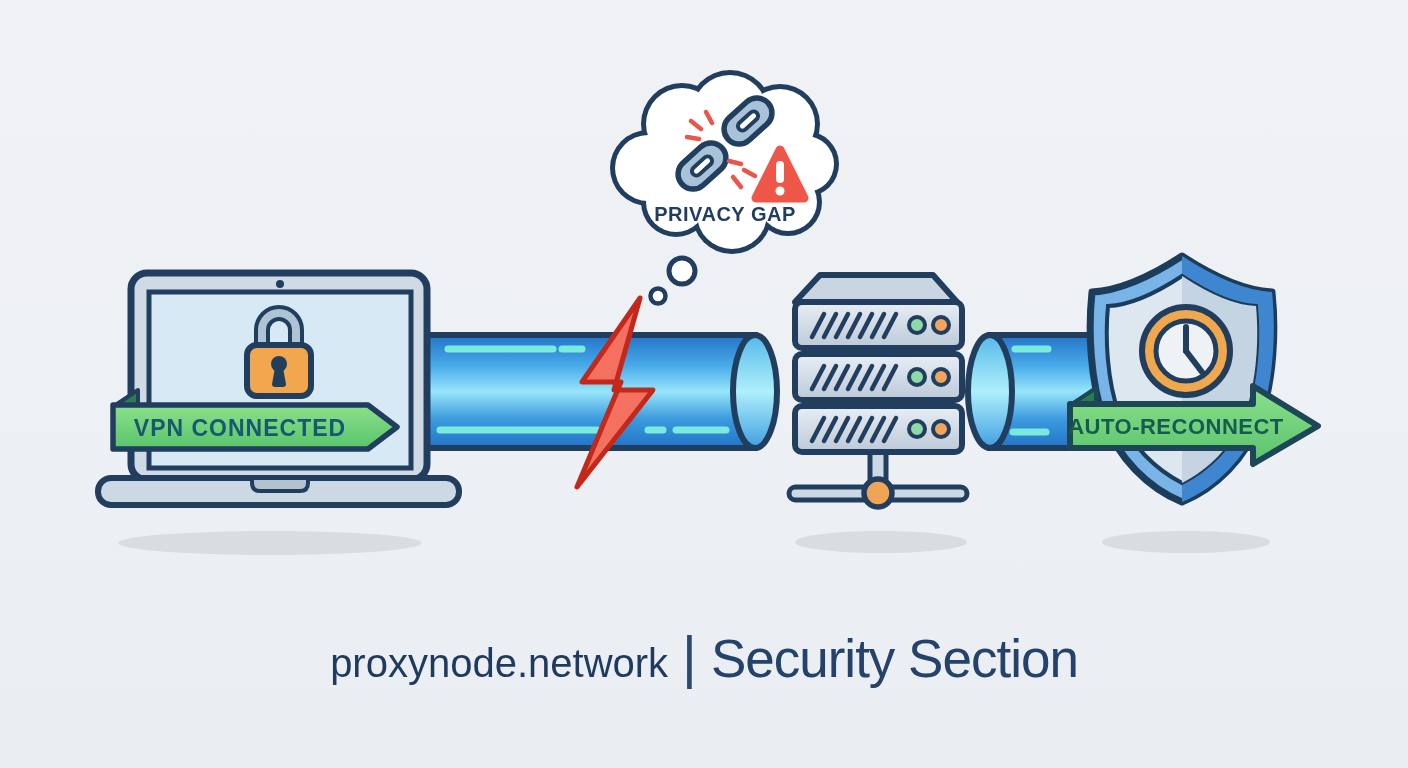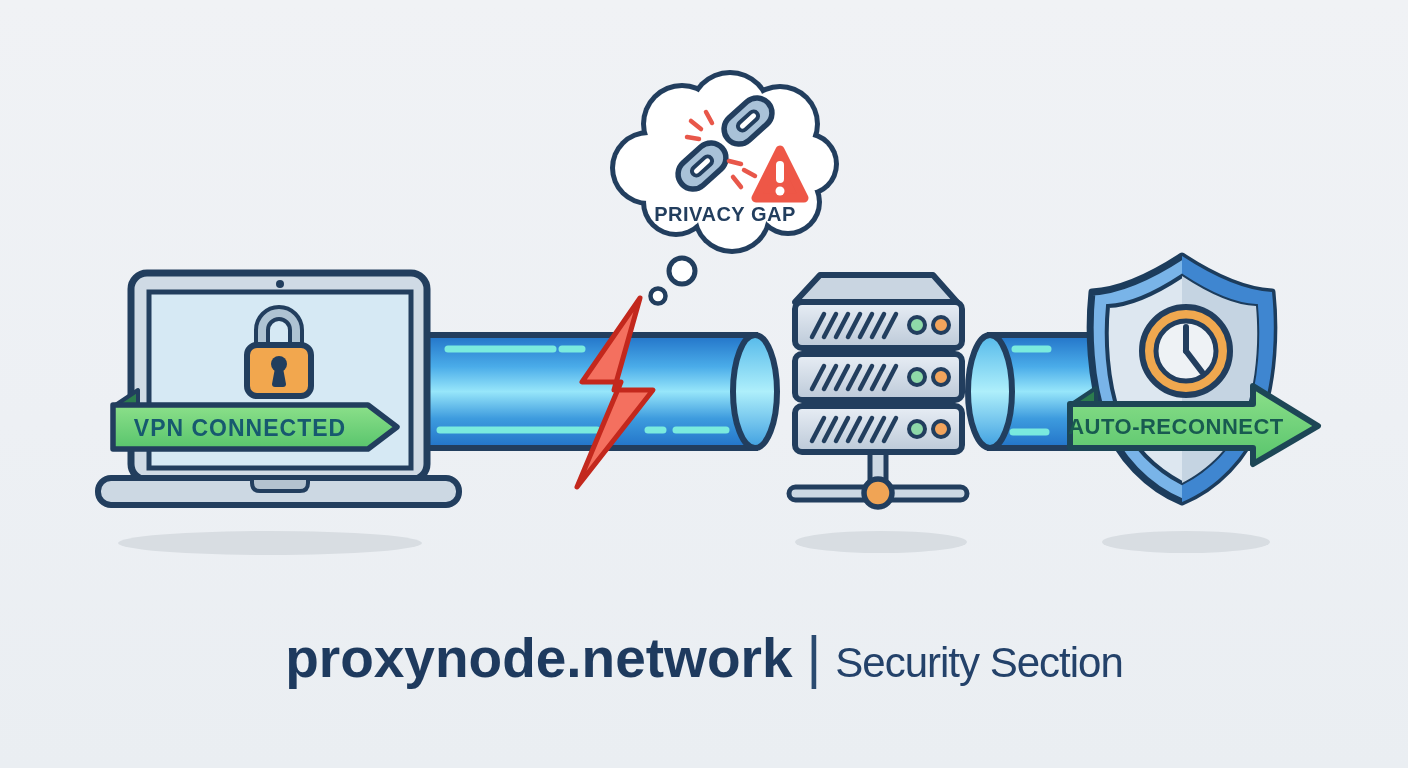--- a/index.html
+++ b/index.html
@@ -9,27 +9,27 @@
     background:linear-gradient(180deg,#f0f2f5 0%,#edf0f4 55%,#eaeef2 100%);
     overflow:hidden;
     font-family:"Liberation Sans","DejaVu Sans",sans-serif;
   }
   .scene{position:absolute;left:0;top:0;}
   .footer{
     position:absolute;left:0;right:0;top:624px;
     text-align:center;white-space:nowrap;
   }
   .footer .brand{
-    font-weight:700;font-size:55px;color:#1e3a5e;letter-spacing:0px;text-align:right;
+    font-weight:400;font-size:40px;color:#1e3a5e;letter-spacing:0px;text-align:right;
   }
   .footer .sep{
     font-weight:400;font-size:57px;color:#2a4a70;margin:0 14px;
   }
   .footer .section{
-    font-weight:400;font-size:42px;color:#24426a;letter-spacing:-1px;
+    font-weight:400;font-size:53px;color:#24426a;letter-spacing:-1px;
   }
   svg text{font-family:"Liberation Sans","DejaVu Sans",sans-serif;}
 </style>
 </head>
 <body>
 
 <div class="canvas">
 
 <svg class="scene" width="1408" height="768" viewBox="0 0 1408 768">
   <defs>

